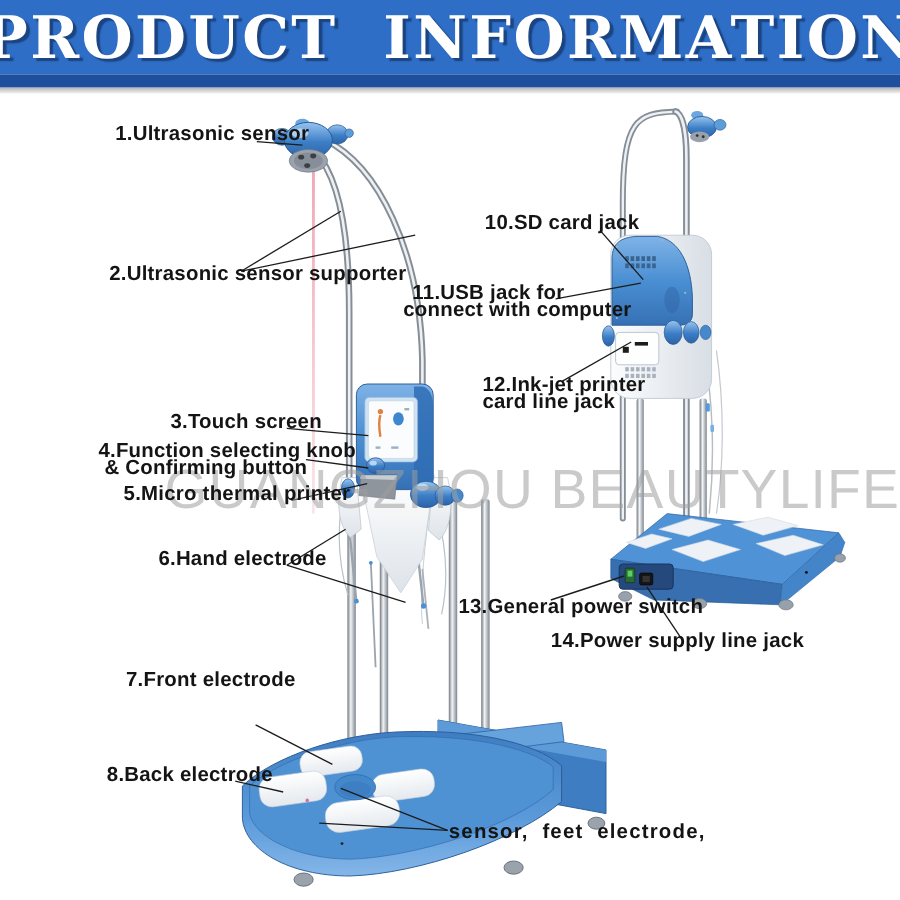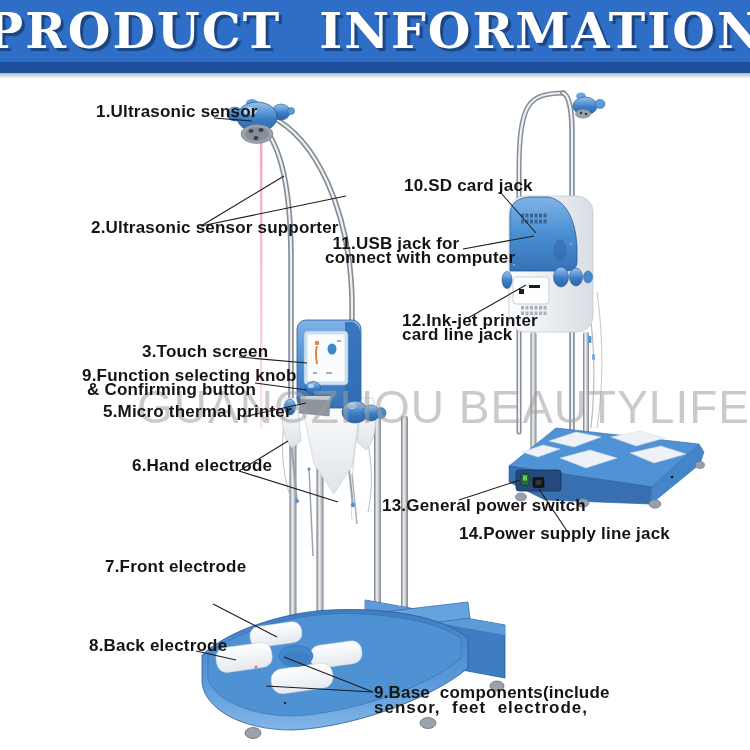--- a/index.html
+++ b/index.html
@@ -316,43 +316,42 @@
   <div class="lbl" style="left:96px;top:105px">
     <span>1.Ultrasonic sensor</span>
     </div>
   <div class="lbl" style="left:91px;top:221px">
     <span>2.Ultrasonic sensor supporter</span>
     </div>
   <div class="lbl" style="left:142px;top:345px">
     <span>3.Touch screen</span>
     </div>
   <div class="lbl lbl-4" style="left:82px;top:369px">
-    <span>9.Function selecting knob</span>
+    <span>4.Function selecting knob</span>
       <span>&amp; Confirming button</span>
     </div>
   <div class="lbl" style="left:103px;top:405px">
     <span>5.Micro thermal printer</span>
     </div>
   <div class="lbl" style="left:132px;top:459px">
     <span>6.Hand electrode</span>
     </div>
   <div class="lbl" style="left:105px;top:560px">
     <span>7.Front electrode</span>
     </div>
   <div class="lbl" style="left:89px;top:639px">
     <span>8.Back electrode</span>
     </div>
   <div class="lbl lbl-9" style="left:374px;top:685px">
-    <span>9.Base  components(include</span>
       <span class="js1">sensor,  feet  electrode,</span>
     </div>
   <div class="lbl" style="left:404px;top:179px">
     <span>10.SD card jack</span>
     </div>
-  <div class="lbl lbl-11" style="left:325px;top:237px">
+  <div class="lbl lbl-11" style="left:336px;top:237px">
     <span>11.USB jack for</span>
       <span>connect with computer</span>
     </div>
   <div class="lbl lbl-12" style="left:402px;top:314px">
     <span>12.Ink-jet printer</span>
       <span>card line jack</span>
     </div>
   <div class="lbl" style="left:382px;top:499px">
     <span>13.General power switch</span>
     </div>

